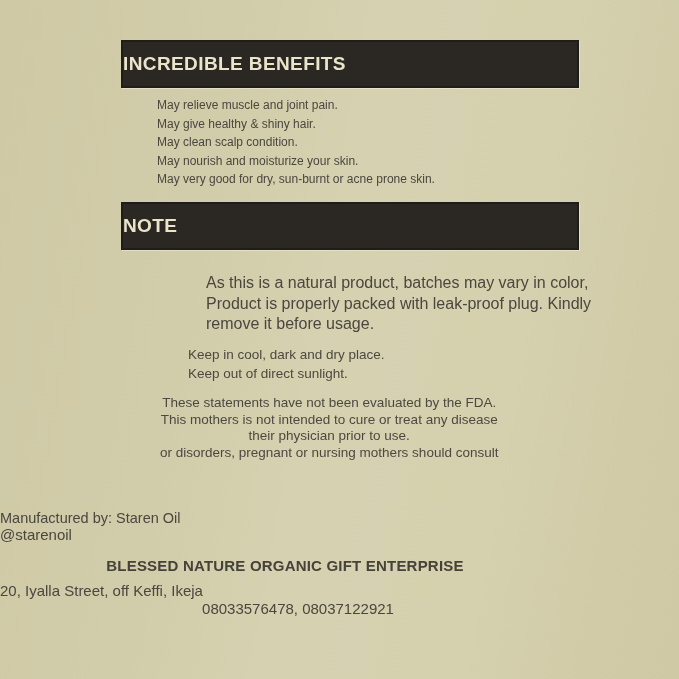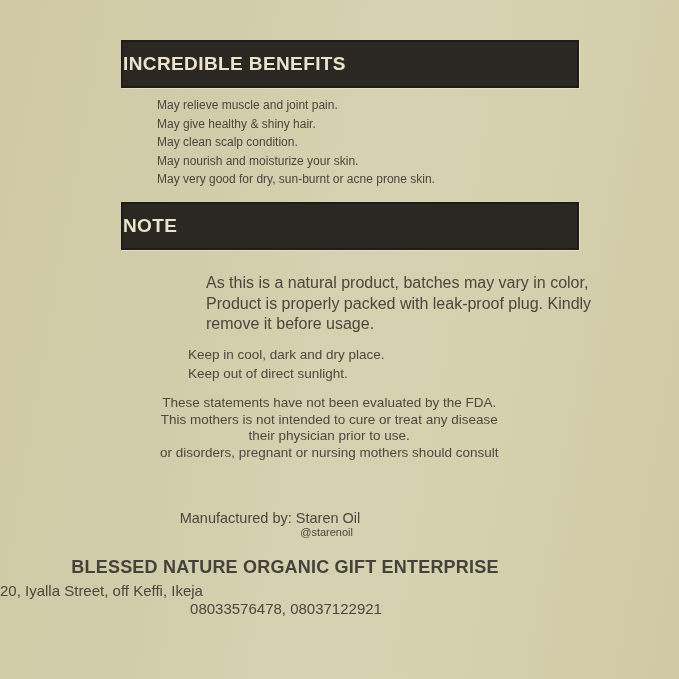--- a/index.html
+++ b/index.html
@@ -71,57 +71,58 @@
     line-height: 16.5px;
     color: #4c4941;
     white-space: nowrap;
     text-align: center;
   }
   .manufactured-line {
     position: absolute;
     left: 0;
     top: 510px;
     width: 540px;
-    text-align: center;
+    text-align: left;
     font-size: 14.5px;
   }
   .handle-line {
     position: absolute;
     left: 0;
     top: 526px;
     width: 353px;
-    text-align: right;
-    font-size: 11px;
+    text-align: left;
+    font-size: 15px;
   }
   .company-line {
     position: absolute;
     left: 0;
     top: 557px;
     width: 570px;
     text-align: center;
-    font-size: 18px;
+    font-size: 15px;
     font-weight: bold;
     letter-spacing: 0.2px;
     color: #45423a;
   }
   .address-line {
     position: absolute;
     left: 0;
     top: 582px;
     width: 578px;
     text-align: left;
     font-size: 15px;
   }
   .phones-line {
     position: absolute;
     left: 0;
     top: 600px;
     width: 572px;
     text-align: center;
     font-size: 15px;
+    padding-left: 12px;
   }
 </style>
 </head>
 <body>
 
 <div class="canvas">
 
   <div class="header-bar bar-benefits">
     <span>INCREDIBLE BENEFITS</span>
   </div>

